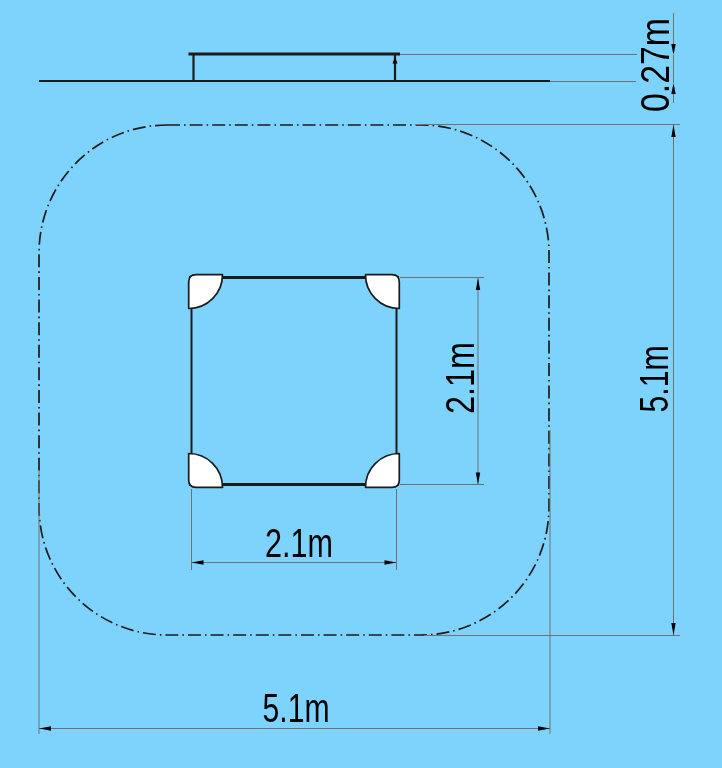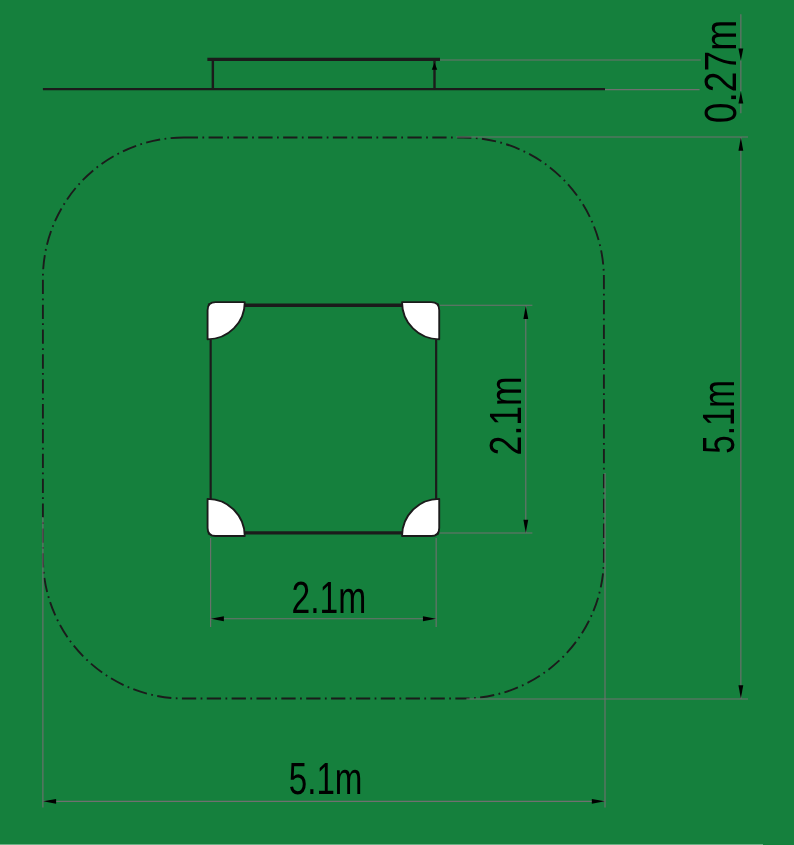--- a/index.html
+++ b/index.html
@@ -1,20 +1,20 @@
 <!DOCTYPE html>
 <html><head>
 <meta charset="utf-8">
 <style>
   html, body { margin: 0; padding: 0; background: #ffffff; }
   .canvas {
     position: relative;
     width: 722px;
     height: 768px;
-    background: #15803d;
+    background: #7dd3fc;
     overflow: hidden;
   }
   svg { display: block; width: 722px; height: 768px; }
   .obj  { stroke: #1b1b1b; fill: none; }
   .thin { stroke: #707070; stroke-width: 1; fill: none; }
   .arrow { fill: #000000; stroke: none; }
   .pad  { fill: #ffffff; stroke: #1b1b1b; stroke-width: 1.7; stroke-linejoin: round; }
   text.dim {
     font-family: "Liberation Sans", "DejaVu Sans", sans-serif;
     font-size: 41px;

